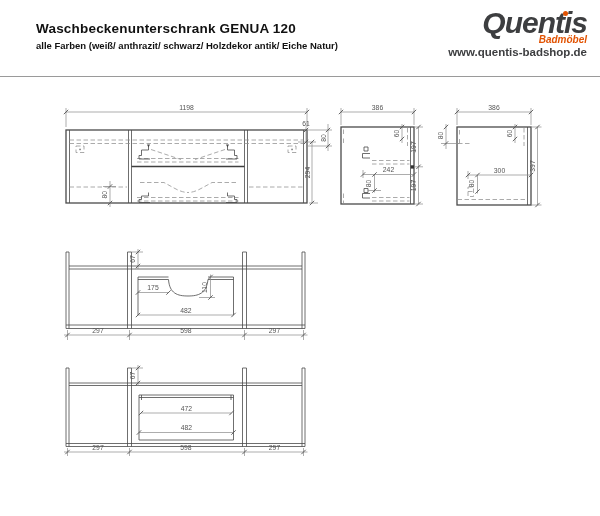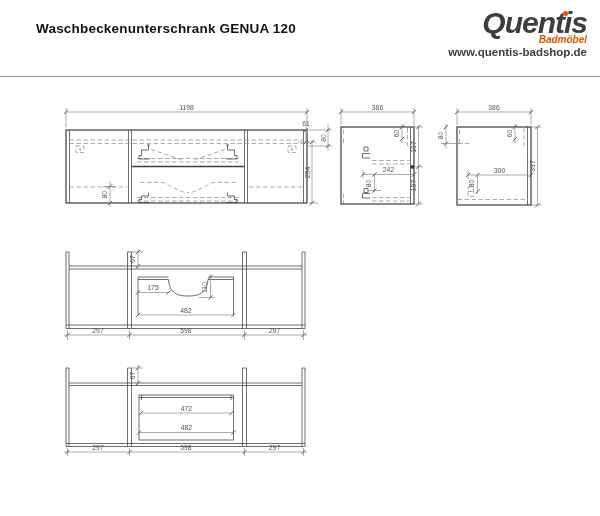--- a/index.html
+++ b/index.html
@@ -23,20 +23,21 @@
   .ln-dim{fill:none;stroke:#8a8a8a;stroke-width:.7;}
   .ln-tick{fill:none;stroke:#555;stroke-width:.9;}
   .dim-txt{fill:#555;font-size:6.8px;font-family:"Liberation Sans",sans-serif;text-anchor:middle;}
 </style>
 </head>
 <body>
 
 <div class="page">
 
   <div class="hdr-title">Waschbeckenunterschrank GENUA 120</div>
+  <div class="hdr-sub">alle Farben (weiß/ anthrazit/ schwarz/ Holzdekor antik/ Eiche Natur)</div>
   <div class="logo">
     <span class="logo-brand"><span>Quentis</span><span class="logo-dot"></span></span>
     <div class="logo-tag">Badmöbel</div>
     <div class="logo-web">www.quentis-badshop.de</div>
   </div>
   <div class="hdr-line"></div>
 
   <svg width="600" height="516" viewBox="0 0 600 516">
 
     <g>

